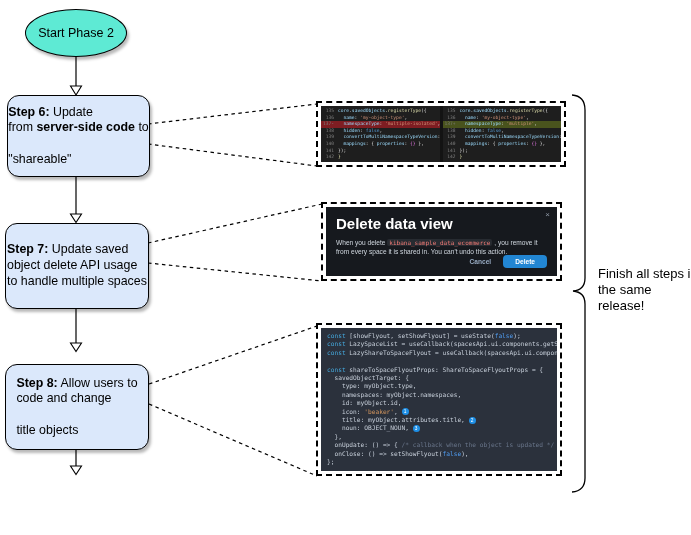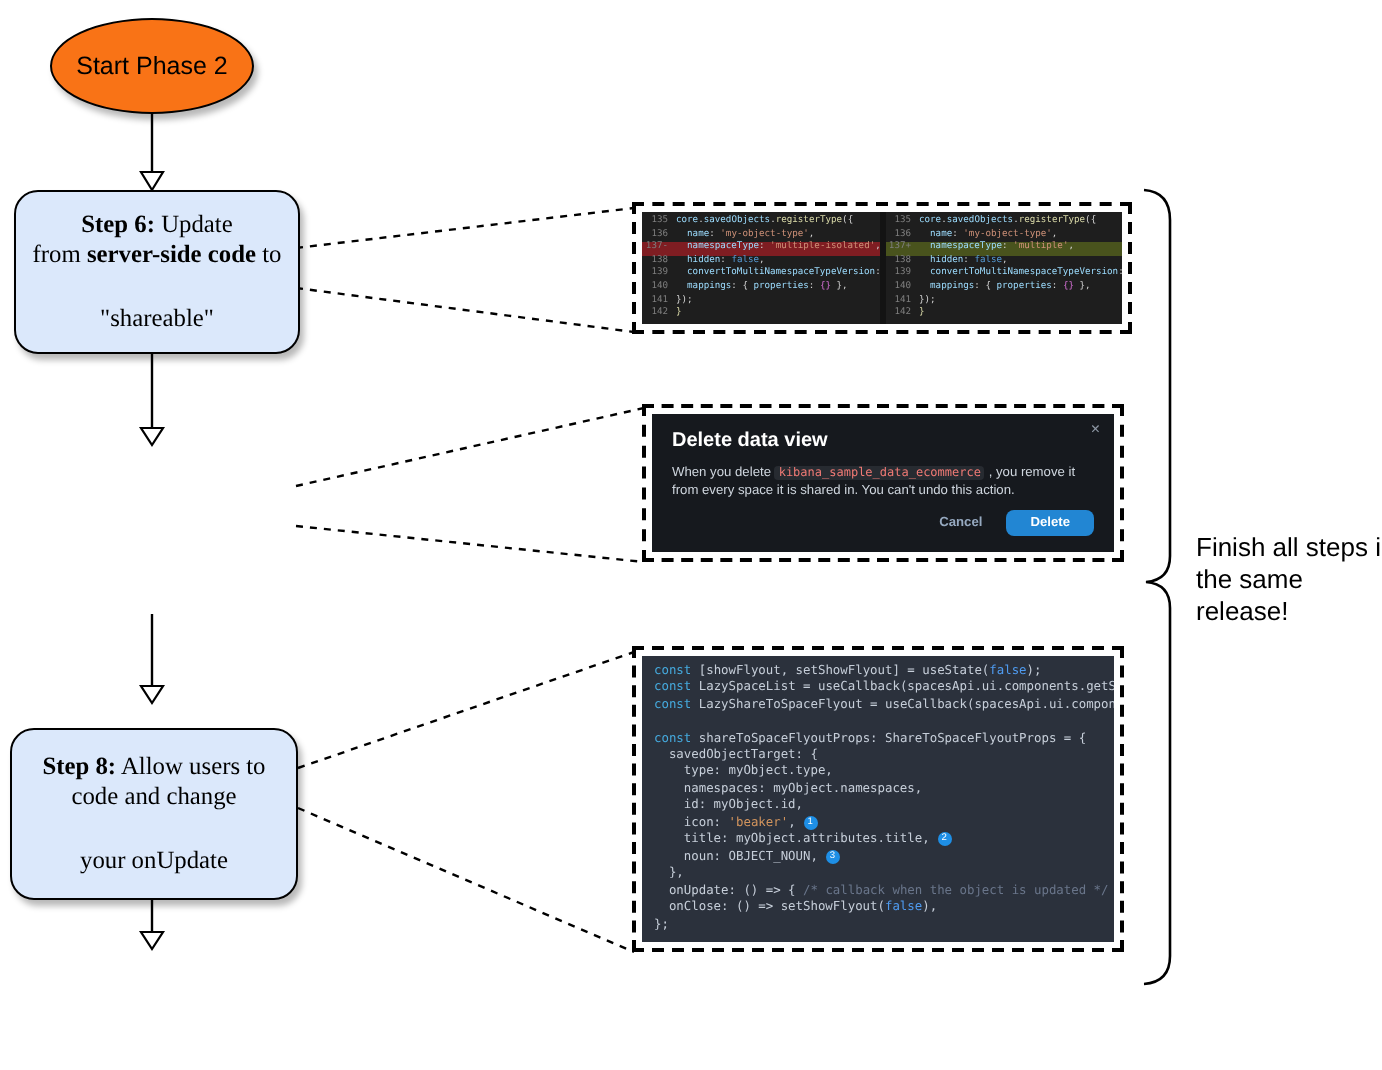--- a/index.html
+++ b/index.html
@@ -1,28 +1,28 @@
 <!DOCTYPE html>
 <html><head>
 <meta charset="utf-8">
 <style>
   html,body{margin:0;padding:0;background:#fff;}
   #canvas{position:relative;width:691px;height:535px;background:#ffffff;overflow:hidden;
           font-family:"Liberation Sans",sans-serif;color:#000;}
   svg.overlay{position:absolute;left:0;top:0;pointer-events:none;}
 
   
-  .ellipse{position:absolute;border:1.3px solid #000;border-radius:50%;background:#f97316;
+  .ellipse{position:absolute;border:1.3px solid #000;border-radius:50%;background:#5eead4;
            display:flex;align-items:center;justify-content:center;font-size:12.5px;
            box-shadow:2px 3px 3px rgba(0,0,0,0.28);text-align:center;}
   #start-node{left:25px;top:9px;width:100px;height:46px;}
   #finish-node{left:25px;top:475px;width:101px;height:46px;}
   .stepbox{position:absolute;border:1.3px solid #000;border-radius:12px;background:#dbe8fb;
-           display:flex;align-items:center;justify-content:center;text-align:center;
-           font-size:12.4px;line-height:1.27;box-shadow:2px 3px 3px rgba(0,0,0,0.28);font-family:Liberation Serif, serif;}
+           display:flex;align-items:center;justify-content:center;
+           font-size:12.4px;line-height:1.27;box-shadow:2px 3px 3px rgba(0,0,0,0.28);}
   #step6-node{left:7px;top:95px;width:141px;height:80px;}
   #step7-node{left:5px;top:223px;width:142px;height:84px;}
   #step8-node{left:5px;top:364px;width:142px;height:84px;}
   .stepbox b{font-weight:bold;}
 
   
   #release-note{position:absolute;left:598px;top:266px;width:100px;font-size:13px;line-height:16px;}
 
   
   .shot{position:absolute;border:2px dashed #000;background:#fff;padding:3px;box-sizing:border-box;}
@@ -37,21 +37,21 @@
   .diff-pane .code-line{white-space:pre;min-height:6.6px;}
   .diff-pane .lnum{display:inline-block;width:13px;text-align:right;color:#7e7e7e;padding-right:4px;}
   .hl-del{background:#7f1d22;}
   .hl-add{background:#49531d;}
   .t-id{color:#9cdcfe}.t-fn{color:#dcdcaa}.t-str{color:#ce9178}.t-kw{color:#569cd6}
   .t-pl{color:#d4d4d4}.t-br{color:#d670d6}
 
   
   .modal{position:relative;width:100%;height:100%;background:#16191e;box-sizing:border-box;
          padding:8px 10px;color:#d4dae1;}
-  .modal-title{font-size:10px;font-weight:bold;color:#fff;}
+  .modal-title{font-size:15px;font-weight:bold;color:#fff;}
   .modal-close{position:absolute;top:3px;right:7px;font-size:8px;color:#8e98a5;cursor:default;}
   .modal-body{margin-top:6px;font-size:6.6px;line-height:9px;color:#cfd6de;}
   .modal-code{font-family:"DejaVu Sans Mono",monospace;font-size:6px;color:#f07a75;
               background:#272b31;border-radius:2px;padding:0 2px;}
   .modal-actions{position:absolute;right:10px;bottom:8px;display:flex;align-items:center;gap:12px;}
   .btn-cancel{font-size:6.6px;font-weight:bold;color:#96a9c0;}
   .btn-delete{font-size:6.6px;font-weight:bold;color:#fff;background:#2286d3;border-radius:4px;
               padding:3px 12px;}
 
   
@@ -106,27 +106,34 @@
 
   <div class="stepbox" id="step6-node">
     <div>
       <b>Step 6:</b><span> Update</span><br>
       <span>from </span><b>server-side code</b><span> to</span><br>
       <br>
       <span>"shareable"</span>
     </div>
   </div>
 
+  <div class="stepbox" id="step7-node">
+    <div>
+      <b>Step 7:</b><span> Update saved</span><br>
+      <span>object delete API usage</span><br>
+      <span>to handle multiple spaces</span>
+    </div>
+  </div>
 
   <div class="stepbox" id="step8-node">
     <div>
       <b>Step 8:</b><span> Allow users to</span><br>
       <span>code and change</span><br>
       <br>
-      <span>your onUpdate</span>
+      <span>title objects</span>
     </div>
   </div>
 
 
   <div id="release-note">Finish all steps in the same release!</div>
 
   <div class="shot" id="shot-diff">
     <div class="diff-wrap">
       <div class="diff-pane">
           <div class="code-line"><span class="lnum">135</span><span class="t-id">core</span><span class="t-pl">.</span><span class="t-id">savedObjects</span><span class="t-pl">.</span><span class="t-fn">registerType</span><span class="t-pl">({</span></div>

